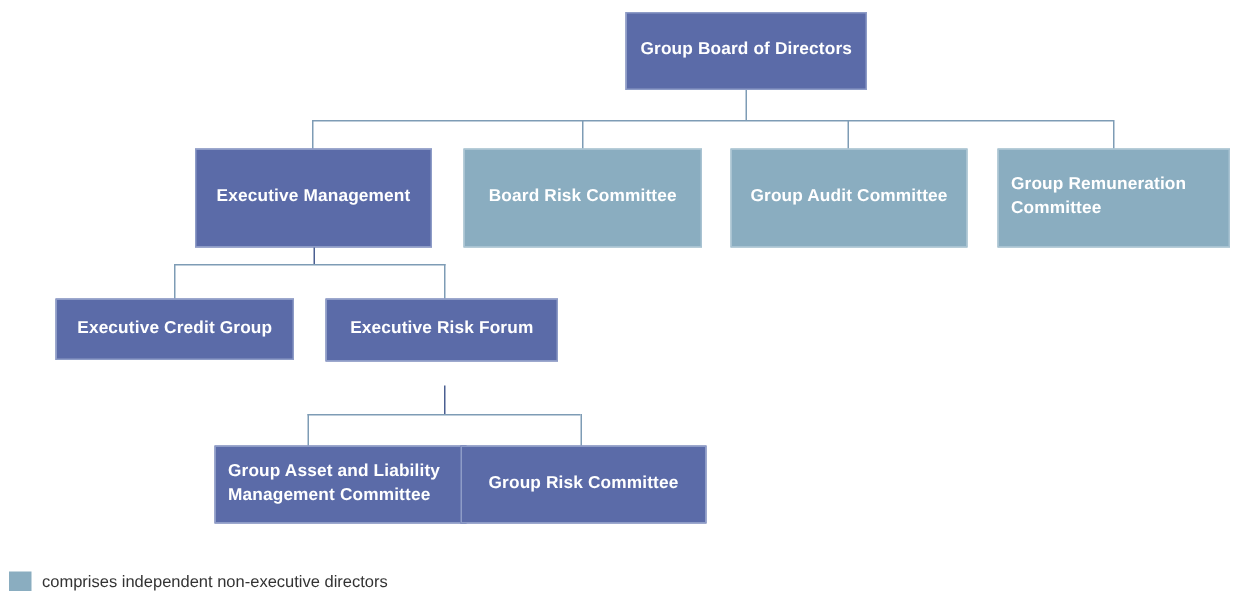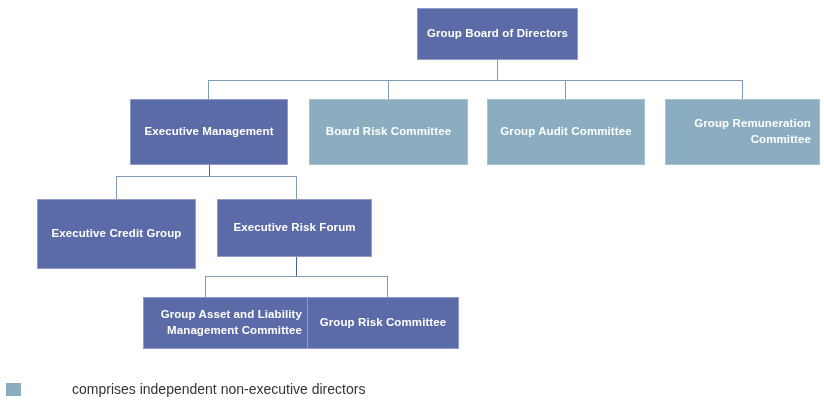--- a/index.html
+++ b/index.html
@@ -31,21 +31,21 @@
   .conn.h { height: 1px; }
   .conn.dark { background: #4a5f91; }
 
   
   .node {
     position: absolute;
     box-sizing: border-box;
     display: flex;
     align-items: center;
     justify-content: center;
-    text-align: right;
+    text-align: left;
     color: #ffffff;
     font-weight: bold;
     font-size: 11.5px;
     line-height: 1.35;
     letter-spacing: 0.1px;
     padding: 4px 8px;
   }
   .node.exec {
     background: #5b6ba8;
     border: 1px solid #8e9cc7;
@@ -66,25 +66,24 @@
     gap: 7px;
   }
   #legend .swatch {
     width: 15px;
     height: 13px;
     background: #8aadc0;
     display: block;
   }
   #legend .legend-text {
     color: #333333;
-    font-size: 14px;
+    font-size: 11px;
     font-weight: normal;
     font-family: "Liberation Sans", sans-serif;
     white-space: nowrap;
-    margin-left: 44px;
   }
 </style>
 </head>
 <body>
 
 <div id="chart-canvas">
 
   <div class="node exec" style="left:417px; top:8px; width:161px; height:52px;">
     <span class="node-label">Group Board of Directors</span>
   </div>
@@ -112,38 +111,38 @@
 
   <div class="node indep" style="left:487px; top:99px; width:158px; height:66px;">
     <span class="node-label">Group Audit Committee</span>
   </div>
 
   <div class="conn v dark" style="left:209px; top:165px; height:11px;"></div>
   <div class="conn h" style="left:116px; top:176px; width:181px;"></div>
   <div class="conn v" style="left:116px; top:176px; height:23px;"></div>
   <div class="conn v" style="left:296px; top:176px; height:23px;"></div>
 
-  <div class="node exec" style="left:37px; top:199px; width:159px; height:70px;">
+  <div class="node exec" style="left:37px; top:199px; width:159px; height:41px;">
     <span class="node-label">Executive Credit Group</span>
   </div>
 
-  <div class="node exec" style="left:217px; top:199px; width:155px; height:58px;">
+  <div class="node exec" style="left:217px; top:199px; width:155px; height:42px;">
     <span class="node-label">Executive Risk Forum</span>
   </div>
 
   <div class="conn v dark" style="left:296px; top:257px; height:19px;"></div>
   <div class="conn h" style="left:205px; top:276px; width:182px;"></div>
   <div class="conn v" style="left:205px; top:276px; height:21px;"></div>
   <div class="conn v" style="left:387px; top:276px; height:21px;"></div>
 
   <div class="node exec" style="left:127px; top:297px; width:168px; height:52px;margin-left:16px;">
     <span class="node-label">Group Asset and Liability Management Committee</span>
   </div>
 
-  <div class="node exec" style="left:307px; top:297px; width:152px; height:52px;">
+  <div class="node exec" style="left:307px; top:297px; width:164px; height:52px;">
     <span class="node-label">Group Risk Committee</span>
   </div>
 
   <div id="legend">
     <span class="swatch"></span>
     <span class="legend-text">comprises independent non-executive directors</span>
   </div>
 
 </div>
 

